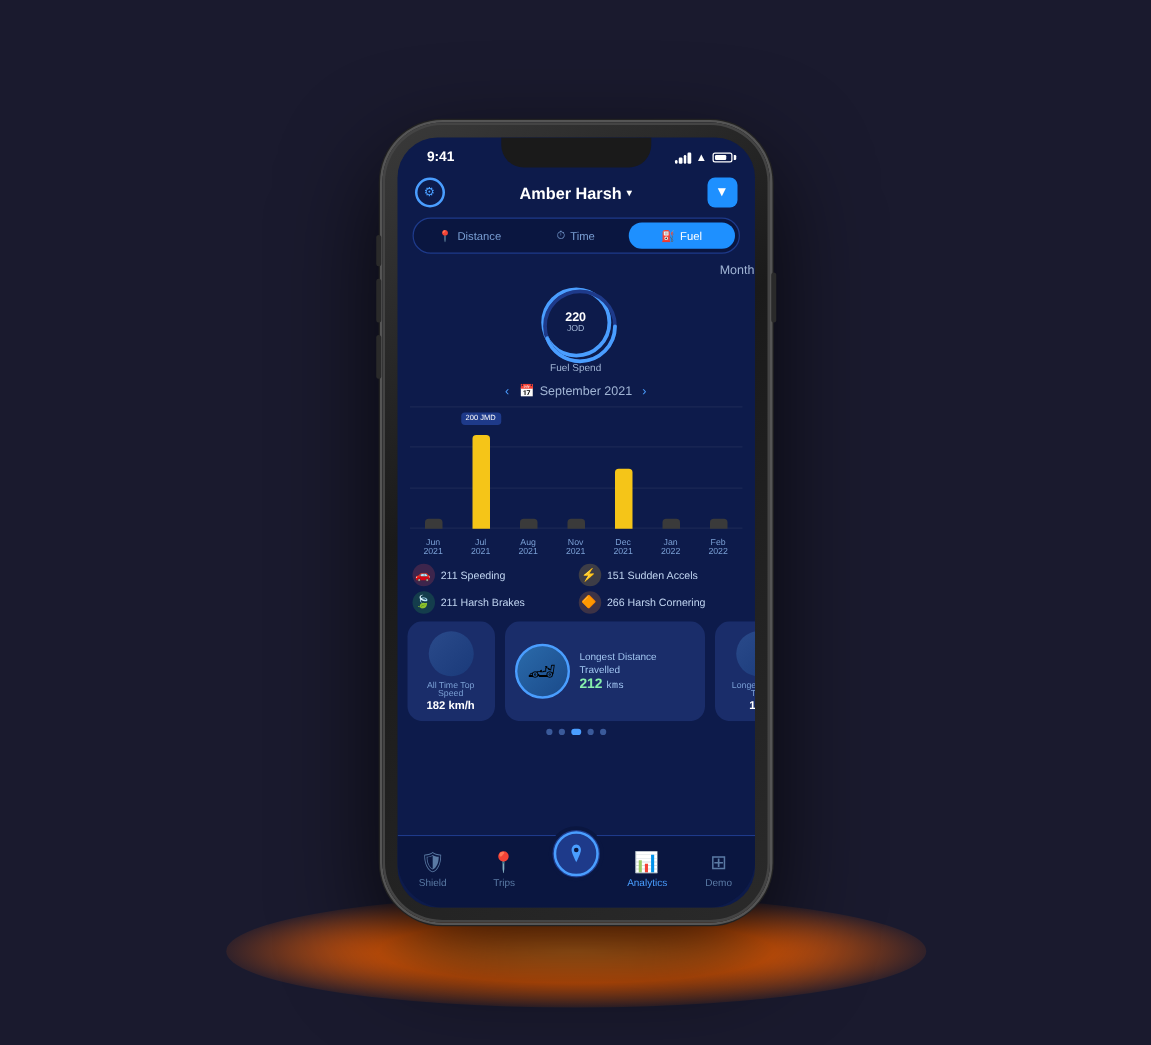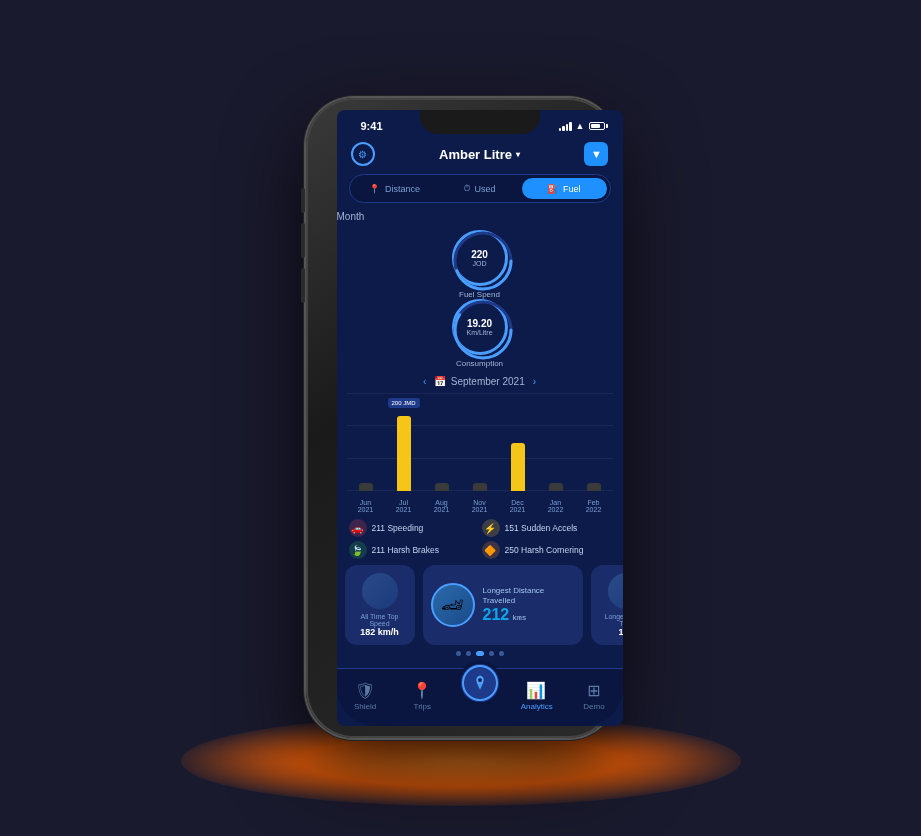--- a/index.html
+++ b/index.html
@@ -50,24 +50,23 @@
         inset 0 0 0 2px #444,
         0 30px 80px rgba(0,0,0,0.8);
       padding: 12px;
     }
 
     
     .phone-screen {
       width: 100%;
       height: 100%;
       background: #0d1b4b;
-      border-radius: 8px;
+      border-radius: 32px;
       overflow: hidden;
       position: relative;
-      margin-left: 19px;
     }
 
     
     .notch {
       position: absolute;
       top: 0;
       left: 50%;
       transform: translateX(-50%);
       width: 120px;
       height: 24px;
@@ -220,33 +219,32 @@
       background: #1e90ff;
       color: white;
     }
 
     .tab-item .tab-icon {
       font-size: 9px;
     }
 
     
     .month-label {
-      text-align: left;
+      text-align: right;
       color: #a0b4d4;
       font-size: 10px;
       margin-bottom: 8px;
     }
 
     
     .stats-row {
       display: flex;
-      justify-content: flex-end;
+      justify-content: center;
       padding: 0 8px;
       margin-bottom: 8px;
-      flex-direction: column;
     }
 
     .stat-item {
       display: flex;
       flex-direction: column;
       align-items: center;
       gap: 4px;
     }
 
     .stat-circle {
@@ -488,23 +486,23 @@
       flex: 1;
     }
 
     .card-title {
       font-size: 8px;
       color: #a0c4f0;
       line-height: 1.3;
     }
 
     .card-value {
-      font-size: 16px;
+      font-size: 11px;
       font-weight: 700;
-      color: #0ea5e9;
+      color: #86efac;
     }
 
     .card-unit {
       font-size: 8px;
       color: #a0c4f0;
       font-family: Liberation Mono, monospace;
     }
 
     
     .dots-row {
@@ -656,34 +654,34 @@
           <span class="wifi-icon">▲</span>
           <div class="battery-icon">
             <div class="battery-fill"></div>
           </div>
         </div>
       </div>
 
       <div class="app-header">
         <div class="gear-icon">⚙</div>
         <div class="header-title">
-          <span>Amber Litre</span>
+          <span>Amber Harsh</span>
           <span class="chevron-down">▾</span>
         </div>
         <div class="filter-btn">▼</div>
       </div>
 
       <div class="tab-bar">
         <div class="tab-item">
           <span class="tab-icon">📍</span>
           <span>Distance</span>
         </div>
         <div class="tab-item">
           <span class="tab-icon">⏱</span>
-          <span>Used</span>
+          <span>Time</span>
         </div>
         <div class="tab-item active">
           <span class="tab-icon">⛽</span>
           <span>Fuel</span>
         </div>
       </div>
 
       <div class="month-label">Month</div>
 
       <div class="stats-row">
@@ -692,31 +690,20 @@
             <svg class="circle-svg" viewBox="0 0 62 62">
               <circle cx="31" cy="31" r="28" fill="none" stroke="#1e3a8a" stroke-width="3"></circle>
               <circle cx="31" cy="31" r="28" fill="none" stroke="#4a9eff" stroke-width="3" stroke-dasharray="122 176" stroke-dashoffset="44" stroke-linecap="round"></circle>
             </svg>
             <span class="stat-value">220</span>
             <span class="stat-unit">JOD</span>
           </div>
           <span class="stat-label">Fuel Spend</span>
         </div>
 
-        <div class="stat-item">
-          <div class="stat-circle">
-            <svg class="circle-svg" viewBox="0 0 62 62">
-              <circle cx="31" cy="31" r="28" fill="none" stroke="#1e3a8a" stroke-width="3"></circle>
-              <circle cx="31" cy="31" r="28" fill="none" stroke="#4a9eff" stroke-width="3" stroke-dasharray="148 176" stroke-dashoffset="44" stroke-linecap="round"></circle>
-            </svg>
-            <span class="stat-value">19.20</span>
-            <span class="stat-unit">Km/Litre</span>
-          </div>
-          <span class="stat-label">Consumption</span>
-        </div>
 
       </div>
 
       <div class="nav-period">
         <span class="nav-arrow">‹</span>
         <span class="period-label">
           📅 <span>September 2021</span>
         </span>
         <span class="nav-arrow">›</span>
       </div>
@@ -793,21 +780,21 @@
         <div class="event-item">
           <div class="event-icon accels">⚡</div>
           <span>151 Sudden Accels</span>
         </div>
         <div class="event-item">
           <div class="event-icon brakes">🍃</div>
           <span>211 Harsh Brakes</span>
         </div>
         <div class="event-item">
           <div class="event-icon cornering">🔶</div>
-          <span>250 Harsh Cornering</span>
+          <span>266 Harsh Cornering</span>
         </div>
       </div>
 
       <div class="cards-section">
         <div class="card card-sm">
           <div class="card-sm-icon"></div>
           <span style="font-size:7px;color:#7a9fd4">All Time Top Speed</span>
           <span style="font-size:9px;color:white;font-weight:700">182 km/h</span>
         </div>
         <div class="card card-main">

